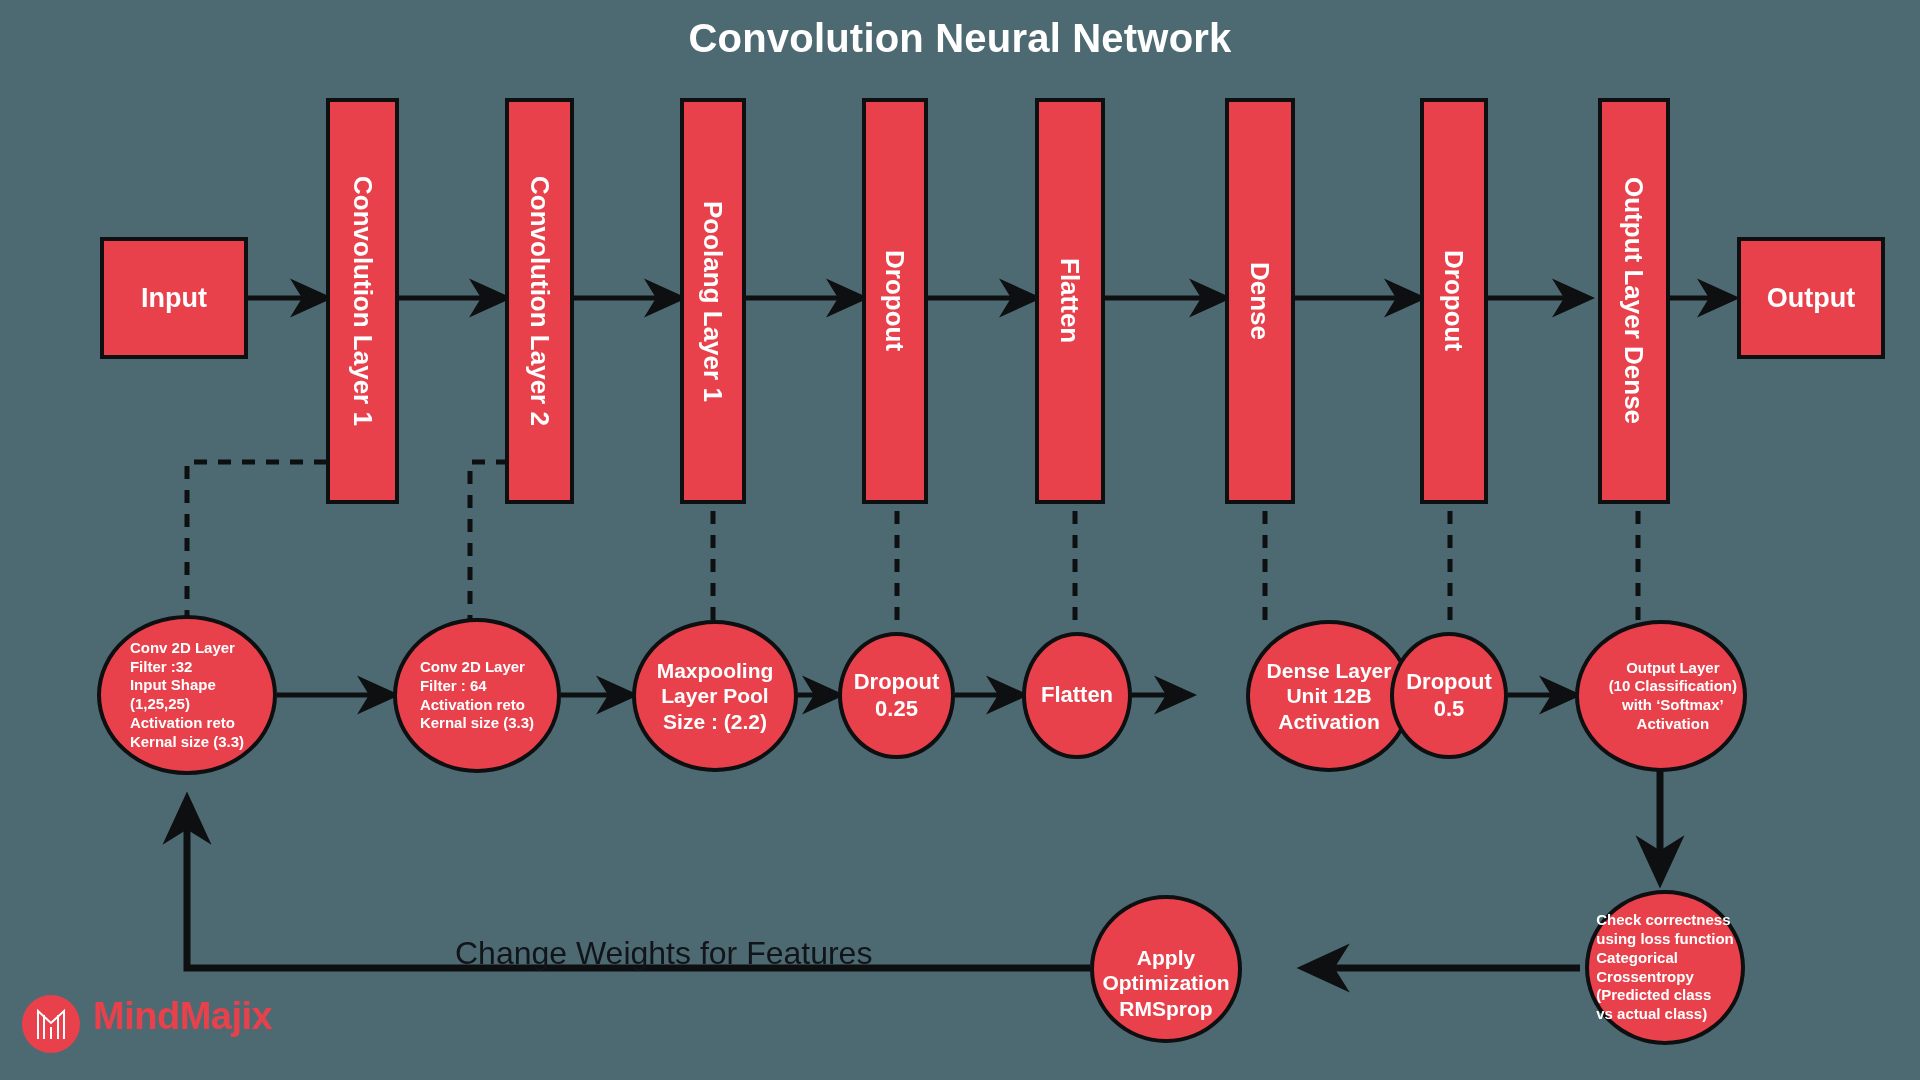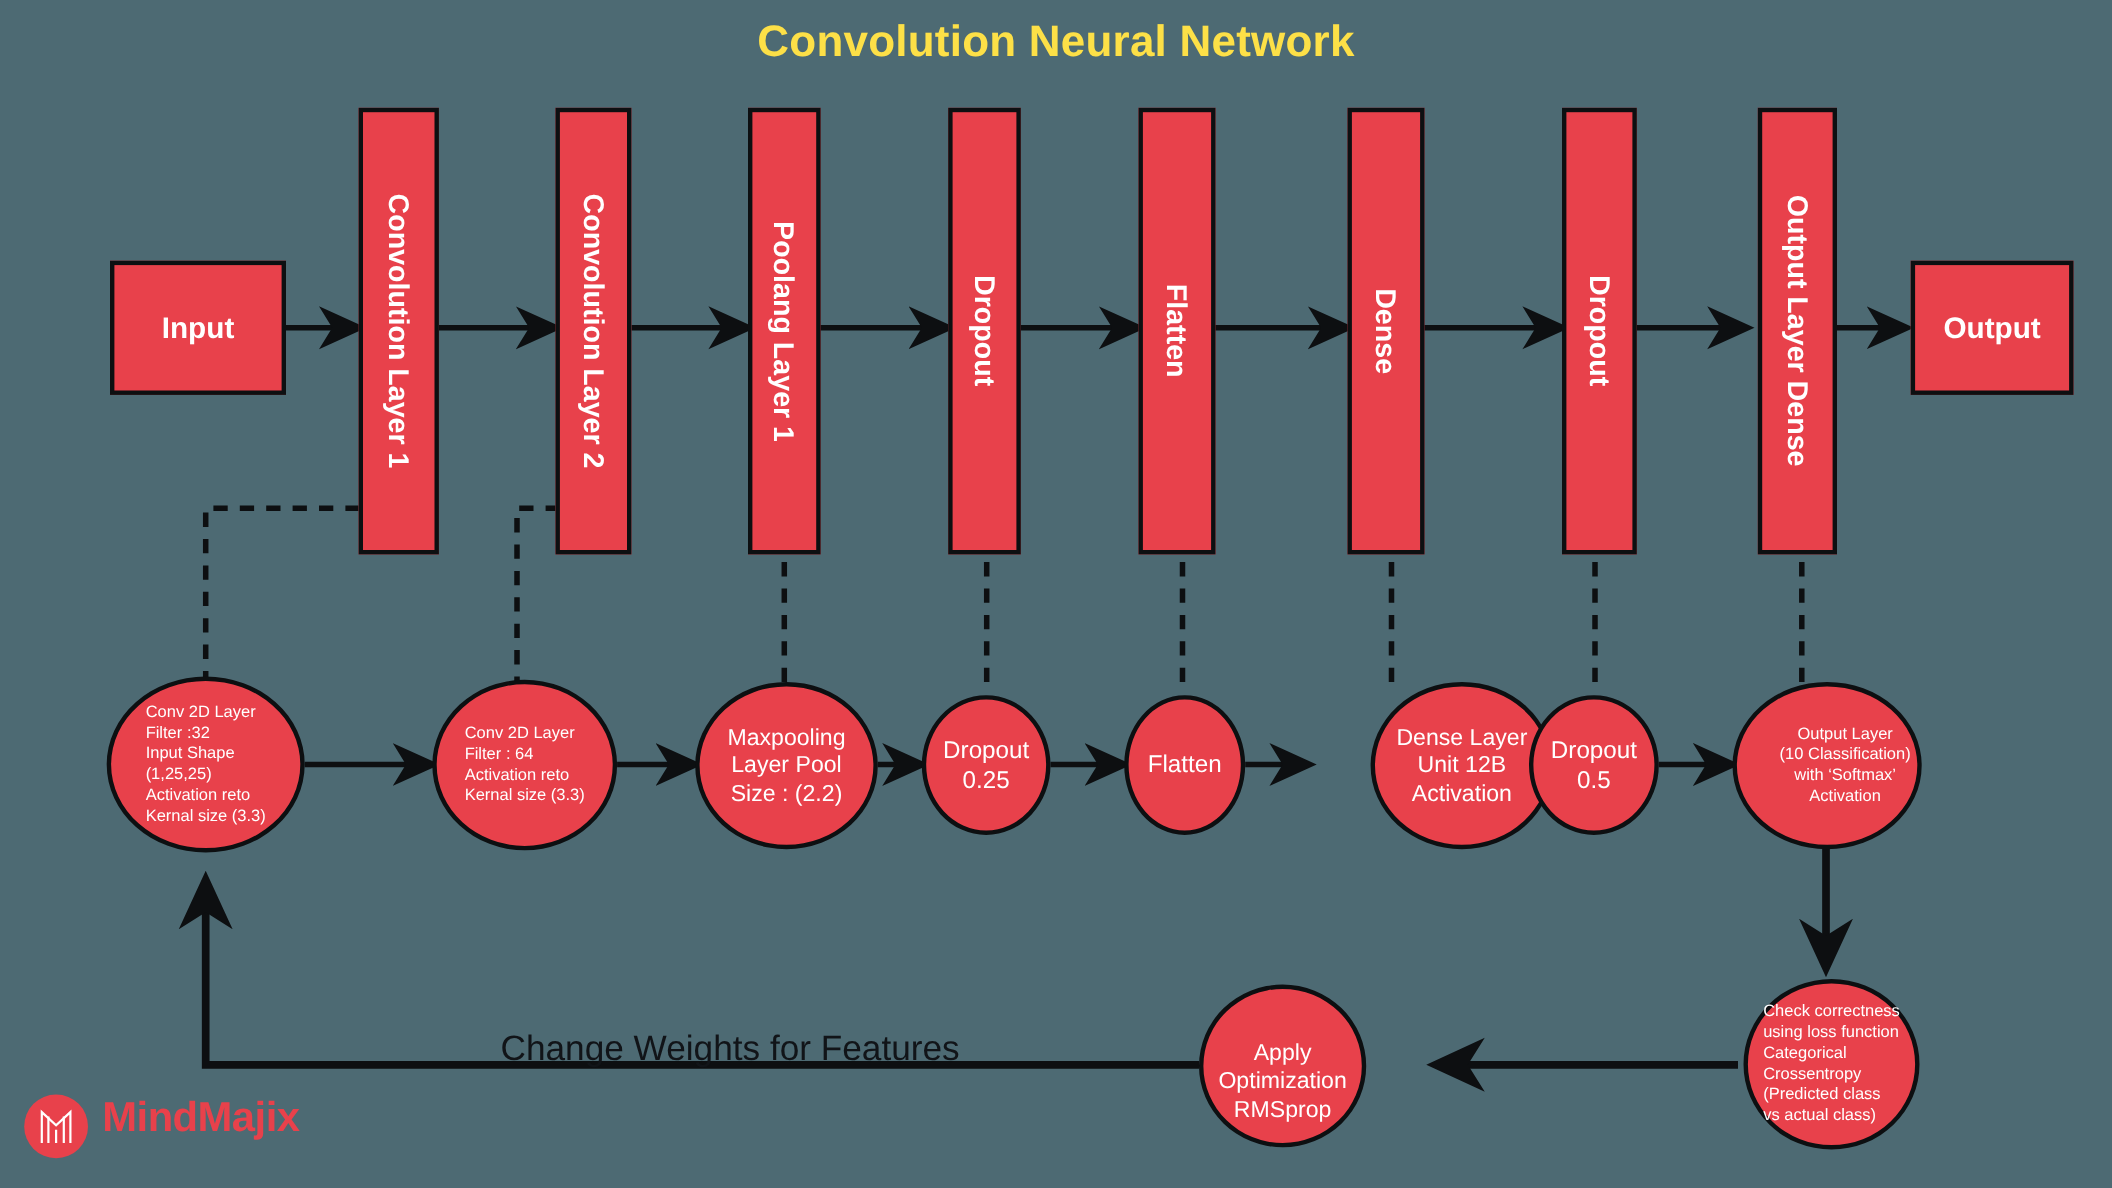--- a/index.html
+++ b/index.html
@@ -29,21 +29,21 @@
 
   
   #title {
     position: absolute;
     left: 0;
     top: 16px;
     width: 1920px;
     text-align: center;
     font-size: 40px;
     font-weight: bold;
-    color: #fde047;
+    color: #ffffff;
     letter-spacing: 0.2px;
   }
 
   
   .box, .bar, .circ {
     position: absolute;
     background: #e8414b;
     border: 4px solid #0d0f11;
     box-sizing: border-box;
     color: #ffffff;
@@ -69,21 +69,21 @@
     color: #ffffff;
   }
   .circ {
     border-radius: 50%;
     flex-direction: column;
     padding: 0 6px;
   }
   .circ .clabel {
     white-space: pre-line;
     line-height: 1.22;
-    font-weight: normal;
+    font-weight: bold;
   }
   .circ.big .clabel   { font-size: 21px; }
   .circ.med .clabel   { font-size: 21px; margin-top: 28px; }
   .circ.small .clabel { font-size: 22px; }
   .circ.tiny .clabel  { font-size: 15px; line-height: 1.25; text-align: left; }
   .circ.tinyc .clabel { font-size: 15px; line-height: 1.25; text-align: center; }
 
   
   #feedback-label {
     position: absolute;
@@ -172,21 +172,21 @@
       <path d="M1638,620 L1638,500"></path>
     </g>
 
     <g stroke="#0d0f11" stroke-width="7" fill="none">
       <line x1="1660" y1="770" x2="1660" y2="880" marker-end="url(#ahb)"></line>
       <line x1="1580" y1="968" x2="1305" y2="968" marker-end="url(#ahb)"></line>
       <path d="M1090,968 L187,968 L187,800" marker-end="url(#ahb)"></path>
     </g>
   </svg>
 
-  <div class="box" style="left:100px; top:237px; width:160px; height:122px;">
+  <div class="box" style="left:100px; top:237px; width:148px; height:122px;">
     <span>Input</span>
   </div>
 
   <div class="bar" style="left:326px; top:98px; width:73px; height:406px;">
     <span class="vlabel">Convolution Layer 1</span>
   </div>
 
   <div class="bar" style="left:505px; top:98px; width:69px; height:406px;">
     <span class="vlabel">Convolution Layer 2</span>
   </div>

